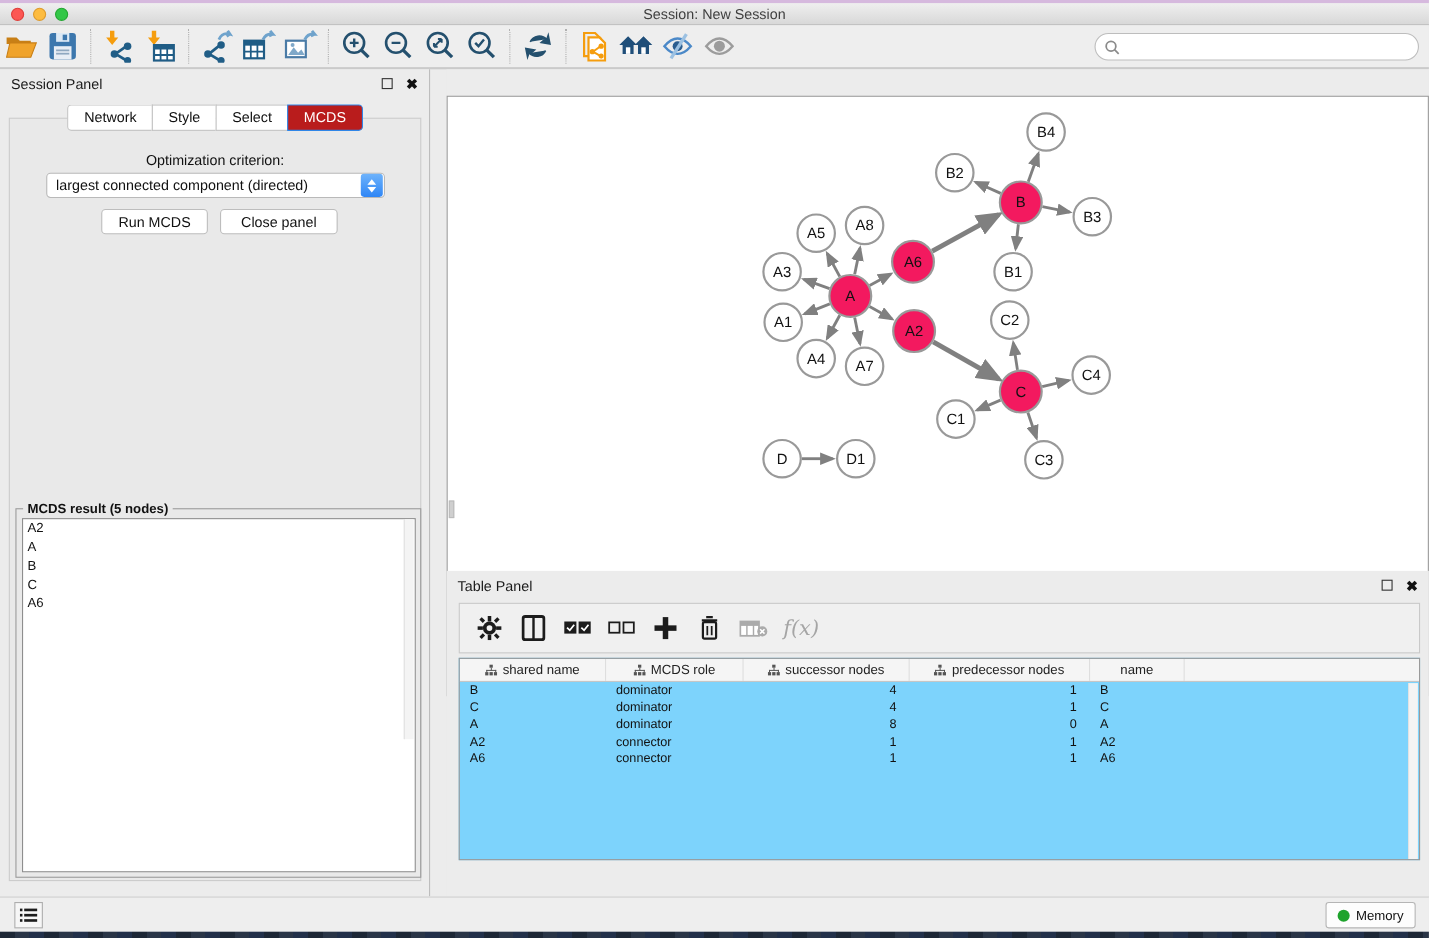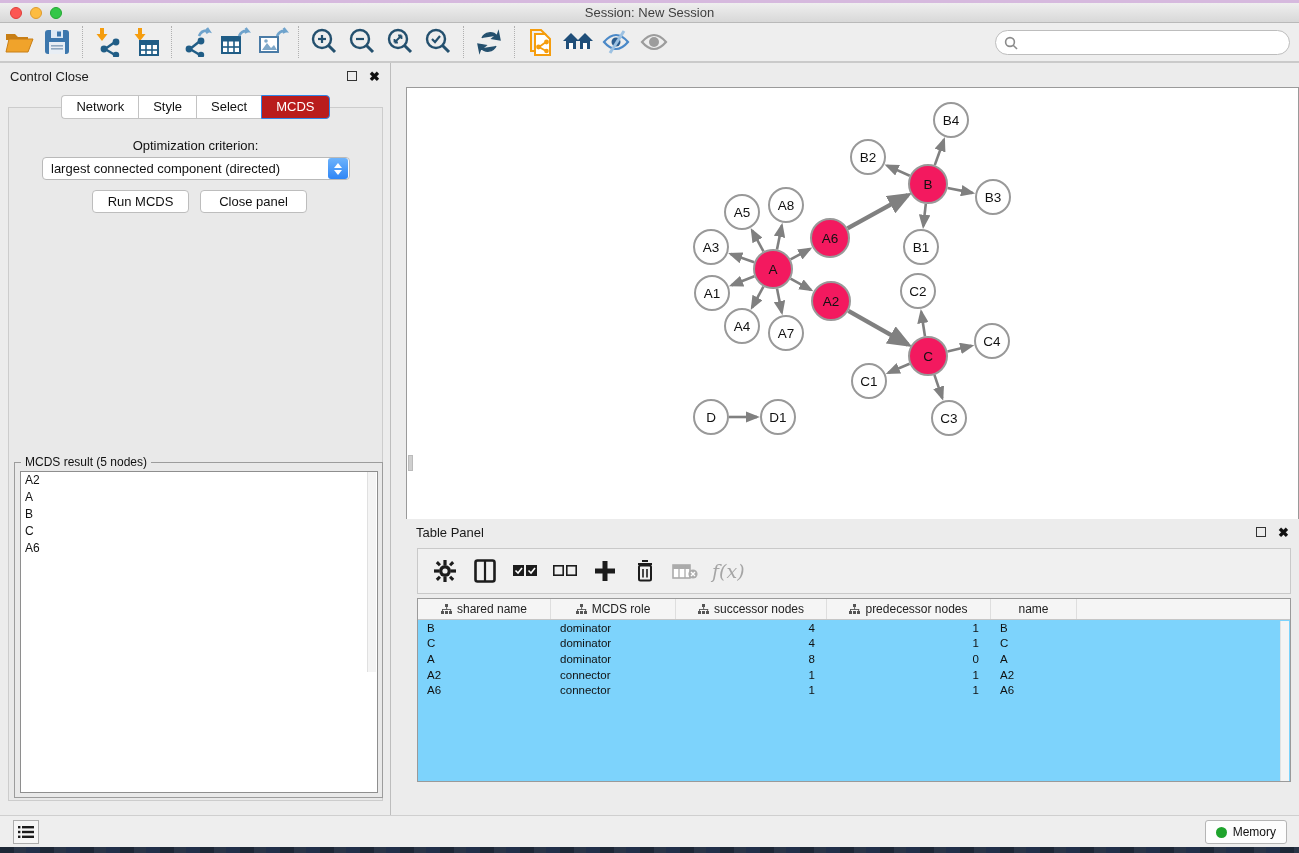--- a/index.html
+++ b/index.html
@@ -56,21 +56,21 @@
   .chev-up { width:0; height:0; border-left:4px solid transparent; border-right:4px solid transparent; border-bottom:5px solid #fff; }
   .chev-dn { width:0; height:0; border-left:4px solid transparent; border-right:4px solid transparent; border-top:5px solid #fff; }
   .pbtn { position:absolute; top:190px; height:23px; background:#fff; border:1px solid #bdbdbd;
     border-radius:4px; font-size:13px; color:#111; display:flex; align-items:center; justify-content:center; }
   #run-btn { left:92px; width:97px; }
   #closep-btn { left:200px; width:107px; }
 
   #result-group { position:absolute; left:14px; top:462px; width:369px; height:336px;
     border:1px solid #9c9c9c; }
   #result-title { position:absolute; left:6px; top:-8px; background:#e9e9e9; padding:0 4px;
-    font-size:12px; color:#111; }
+    font-size:12px; color:#111;font-weight:bold; }
   #result-list { position:absolute; left:5px; top:8px; width:358px; height:322px; background:#fff;
     border:1px solid #8e8e8e; font-size:12px; color:#111; overflow:hidden; }
   #result-list .item { padding:1px 0 1px 4px; line-height:15px; }
   #result-scroll { position:absolute; right:6px; top:9px; width:9px; height:200px; background:#f4f4f4; border-left:1px solid #e0e0e0; }
 
   
   #net-window { left:406px; top:63px; width:893px; height:450px; background:#ececec; }
   #net-titlebar { position:absolute; left:0; top:1px; width:893px; height:23px;
     background:linear-gradient(#efefef,#d6d6d6); border:1px solid #aaa; display:flex; align-items:center; }
   #net-title { position:absolute; left:0; right:0; text-align:center; font-size:13px; color:#333; }
@@ -271,21 +271,21 @@
 <div class="abs" id="toolbar-search">
   <svg width="14" height="14" viewBox="0 0 14 14">
       <circle cx="6" cy="6" r="4.4" fill="none" stroke="#8b8b8b" stroke-width="1.6"></circle>
       <line x1="9.2" y1="9.2" x2="13" y2="13" stroke="#8b8b8b" stroke-width="1.6"></line>
     </svg>
   <span></span>
 </div>
 
 <div class="abs" id="control-panel">
   <div class="panel-head">
-    <span>Control Close</span>
+    <span>Session Panel</span>
     <span class="spacer"></span>
     <span class="float-box"></span>
     <span class="close-x">✖</span>
   </div>
 </div>
 <div class="abs" id="cp-body"></div>
 <div class="abs" id="cp-tabs">
     <div class="seg" id="cp-tabs-seg">
       <span class="tab">Network</span>
       <span class="tab">Style</span>

